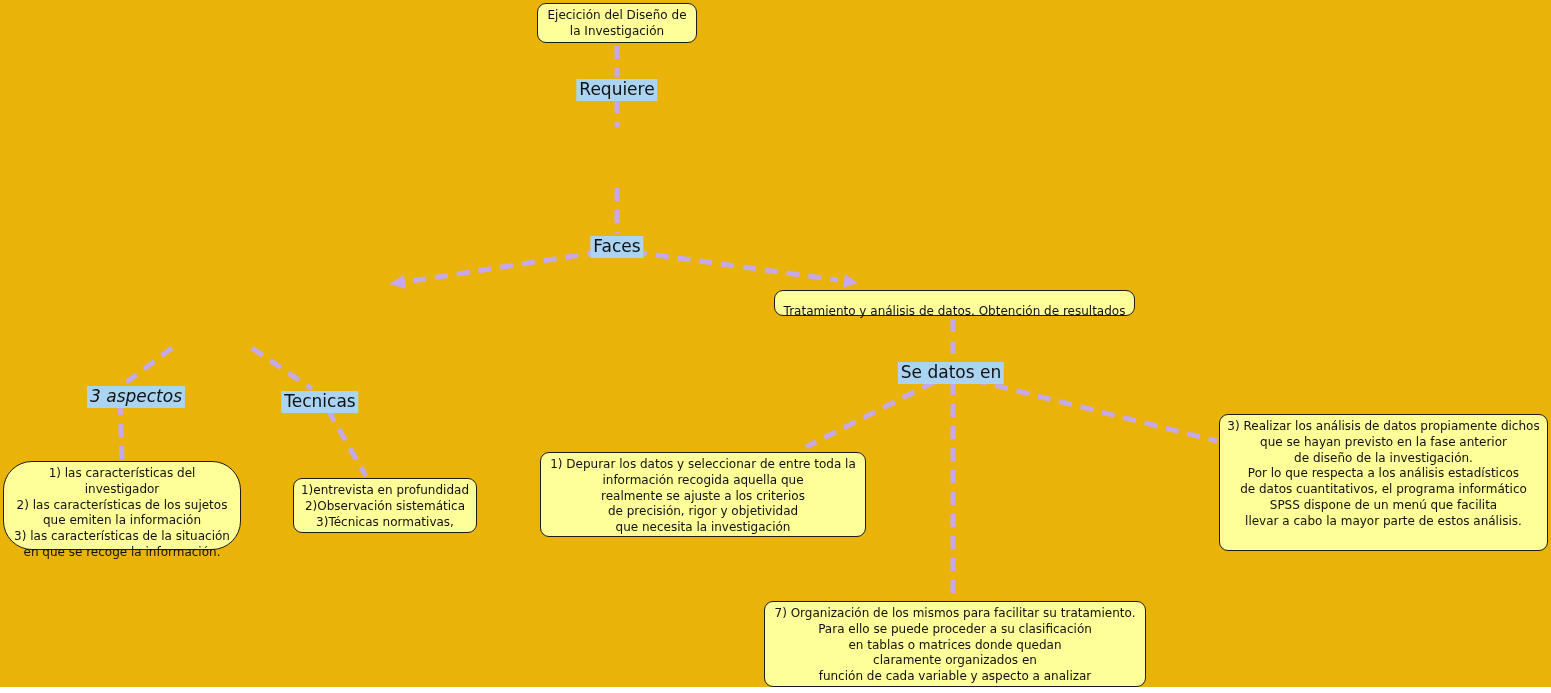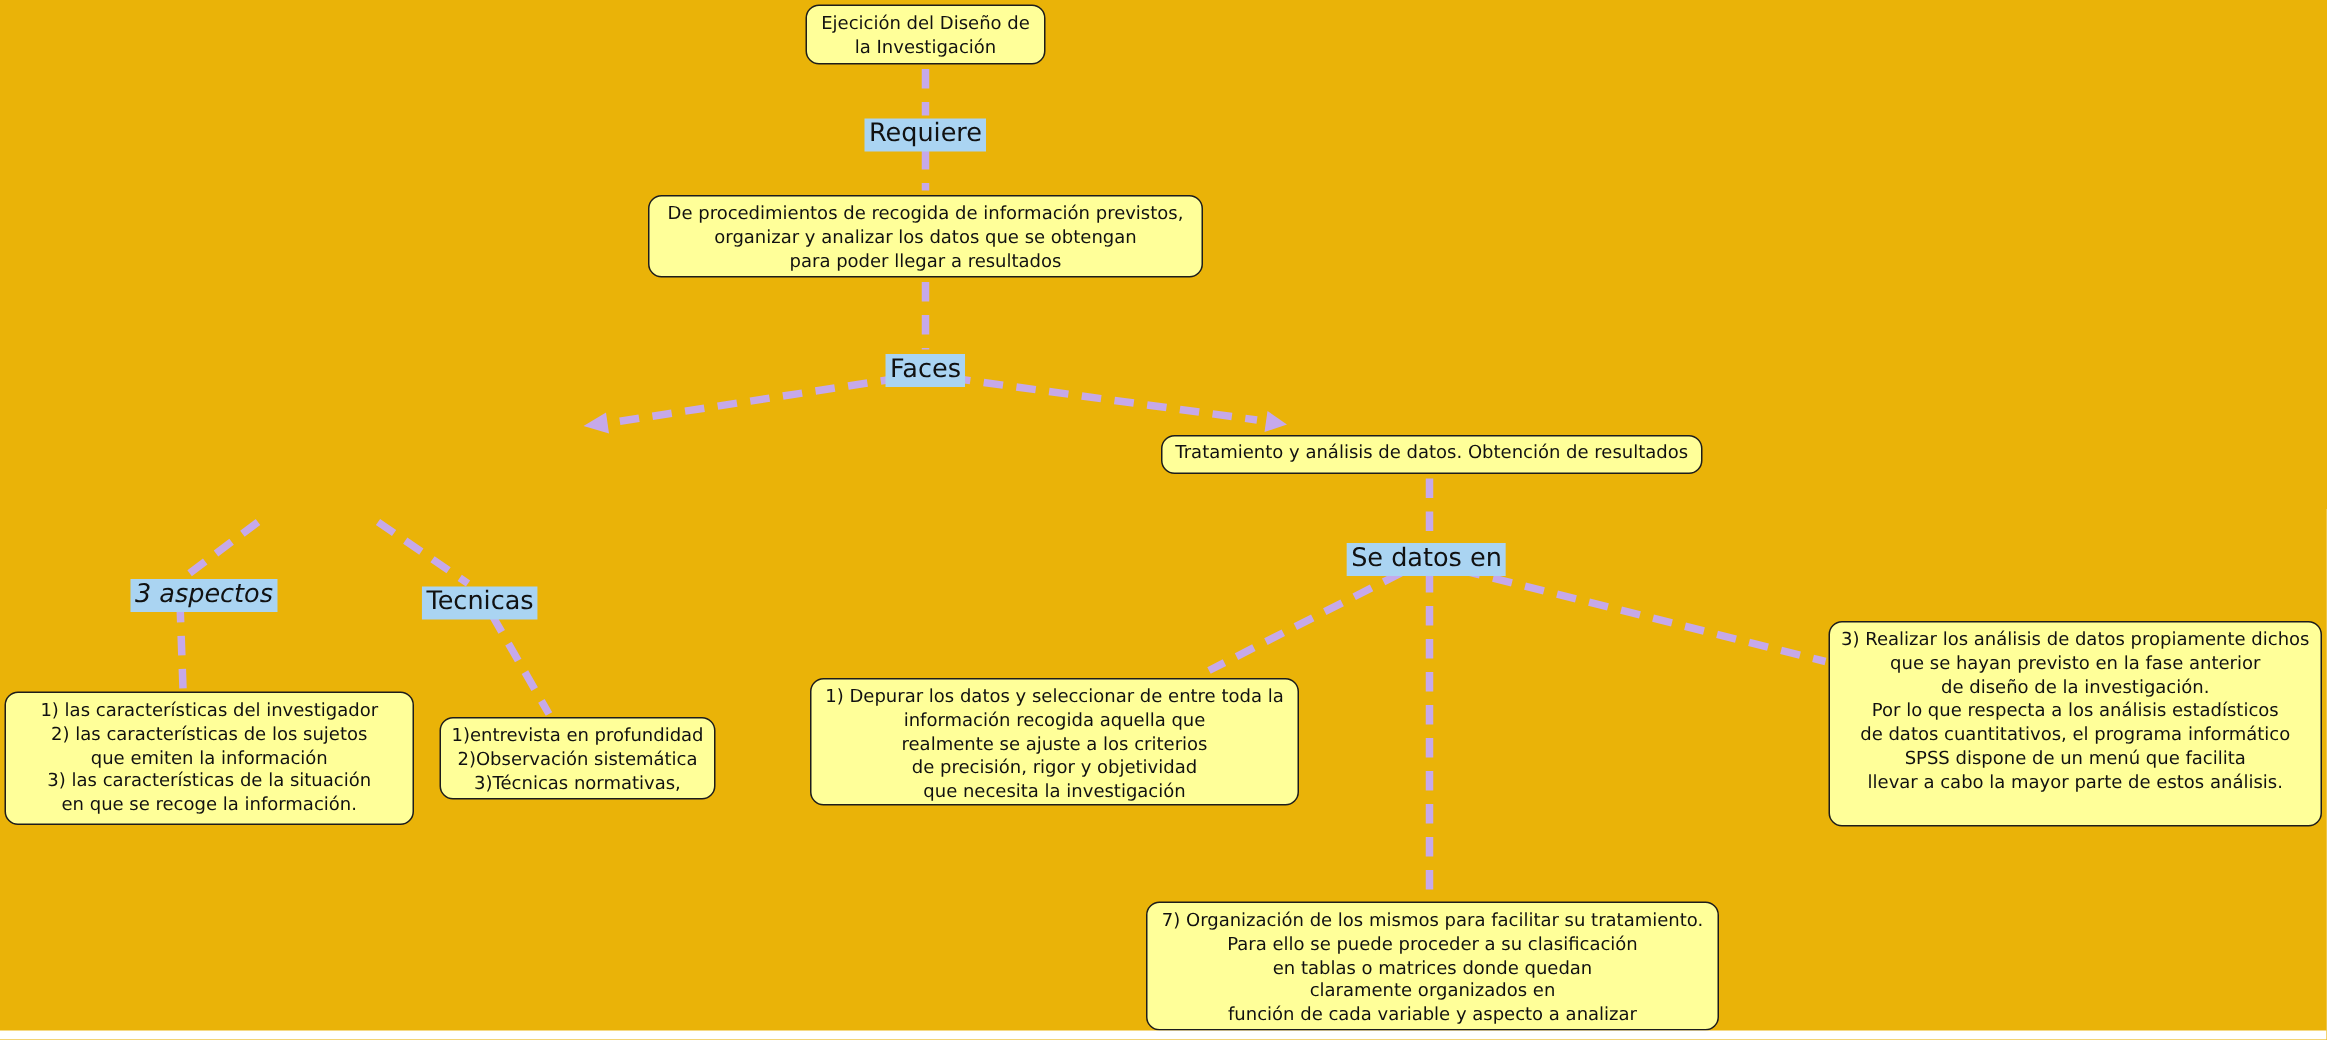--- a/index.html
+++ b/index.html
@@ -41,22 +41,22 @@
     color:#111;
     font-size:17px;
     line-height:1.25;
     padding:0 3px 1px 3px;
     white-space:nowrap;
   }
   
   .n1{left:537px;top:3px;width:160px;height:40px;}
   .n2{left:432px;top:130px;width:370px;height:55px;}
   .n3{left:20px;top:288px;width:386px;height:56px;}
-  .n4{left:774px;top:290px;width:361px;height:26px;padding-top:3px;text-align:center;}
-  .n5{left:3px;top:461px;width:273px;height:89px;}
+  .n4{left:774px;top:290px;width:361px;height:26px;padding-top:13px;text-align:center;}
+  .n5{left:3px;top:461px;width:238px;height:89px;border-radius:29px;}
   .n6{left:293px;top:478px;width:184px;height:55px;}
   .n7{left:540px;top:452px;width:326px;height:85px;}
   .n8{left:1219px;top:414px;width:329px;height:137px;}
   .n9{left:764px;top:601px;width:382px;height:86px;}
   
   .l-requiere{left:617px;top:79px;}
   .l-faces{left:617px;top:236px;}
   .l-aspectos{left:136px;top:386px;font-style:italic;}
   .l-tecnicas{left:320px;top:391px;}
   .l-divide{left:951px;top:362px;}
@@ -84,23 +84,20 @@
     <line class="link-line" x1="934" y1="382" x2="806" y2="447"></line>
     <line class="link-line" x1="953" y1="382" x2="953" y2="598"></line>
     <line class="link-line" x1="974" y1="380" x2="1217" y2="441"></line>
     <polygon class="arrowhead" points="389,284 404,275 406,289"></polygon>
     <polygon class="arrowhead" points="858,283 843,288 845,274"></polygon>
   </svg>
 
   <div class="node n1">Ejecición del Diseño de
 la Investigación</div>
 
-  <div class="node n2">De procedimientos de recogida de información previstos,
-organizar y analizar los datos que se obtengan
-para poder llegar a resultados</div>
 
 
   <div class="node n4">Tratamiento y análisis de datos. Obtención de resultados</div>
 
   <div class="node n5">1) las características del investigador
 2) las características de los sujetos
 que emiten la información
 3) las características de la situación
 en que se recoge la información.</div>
 

